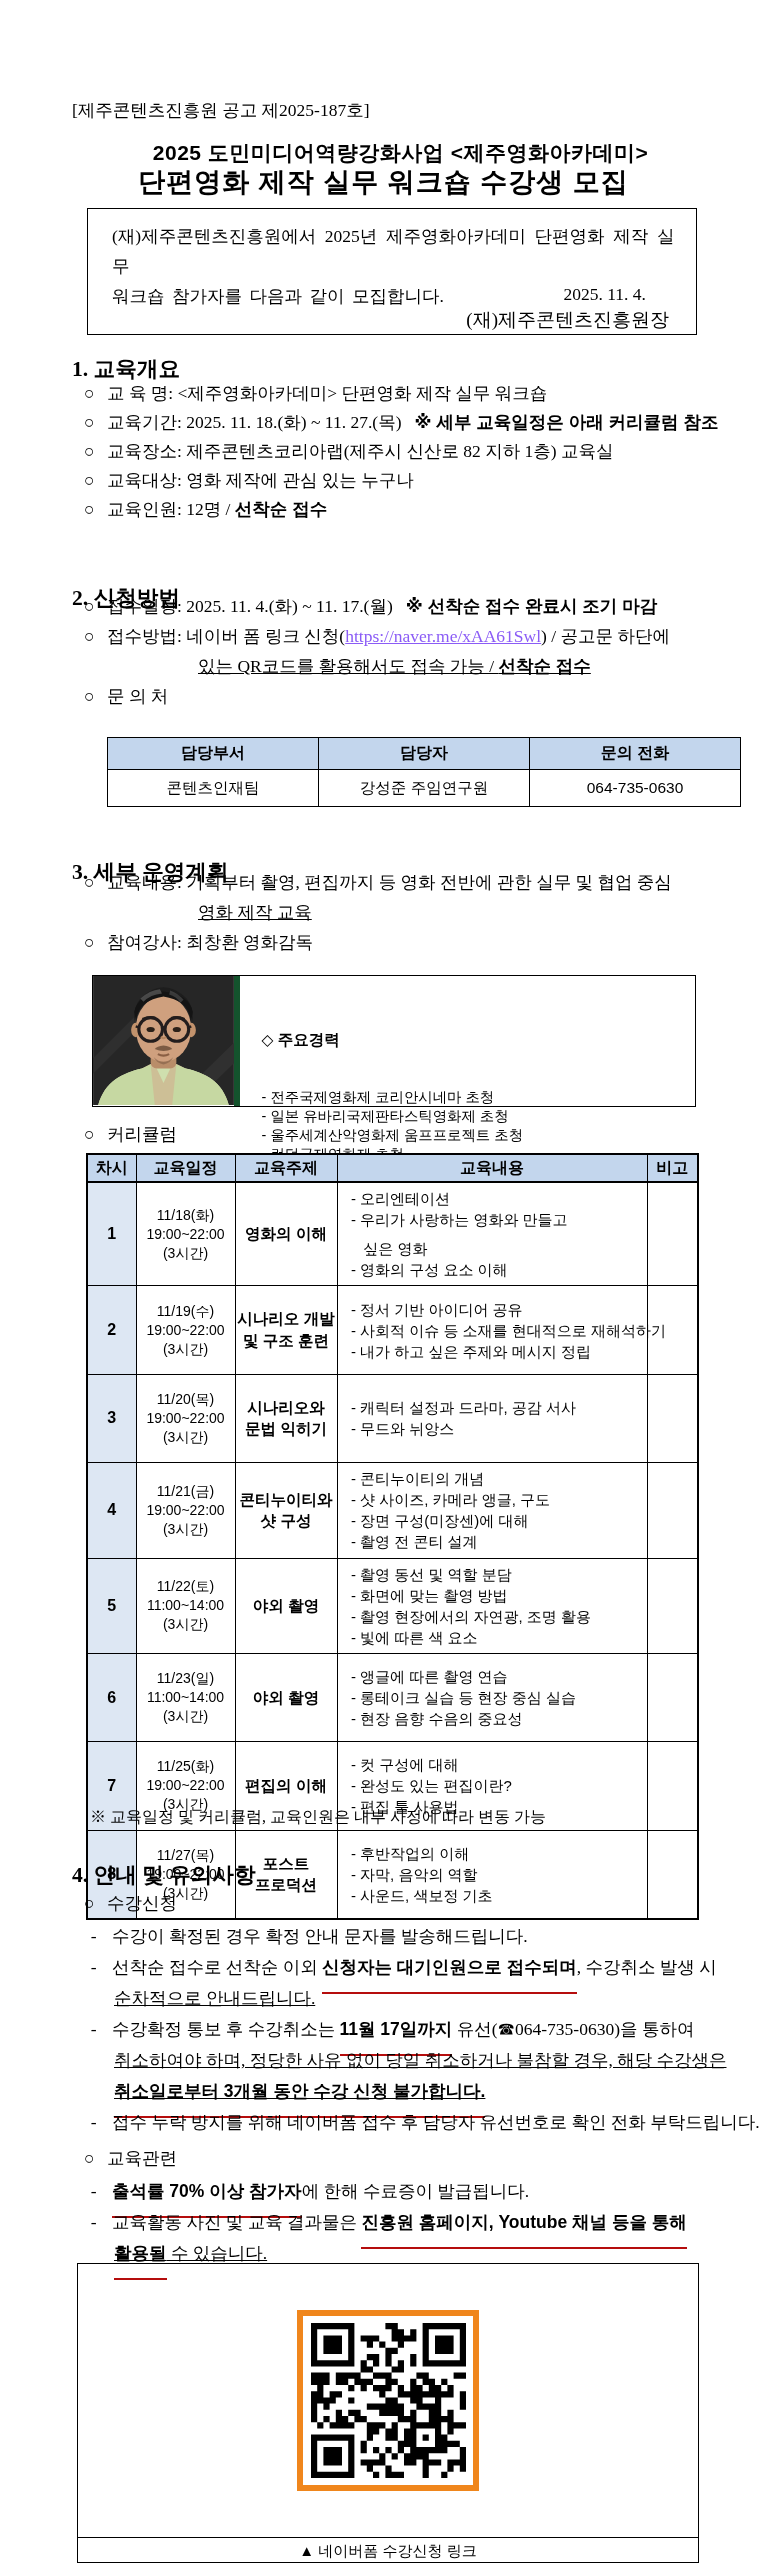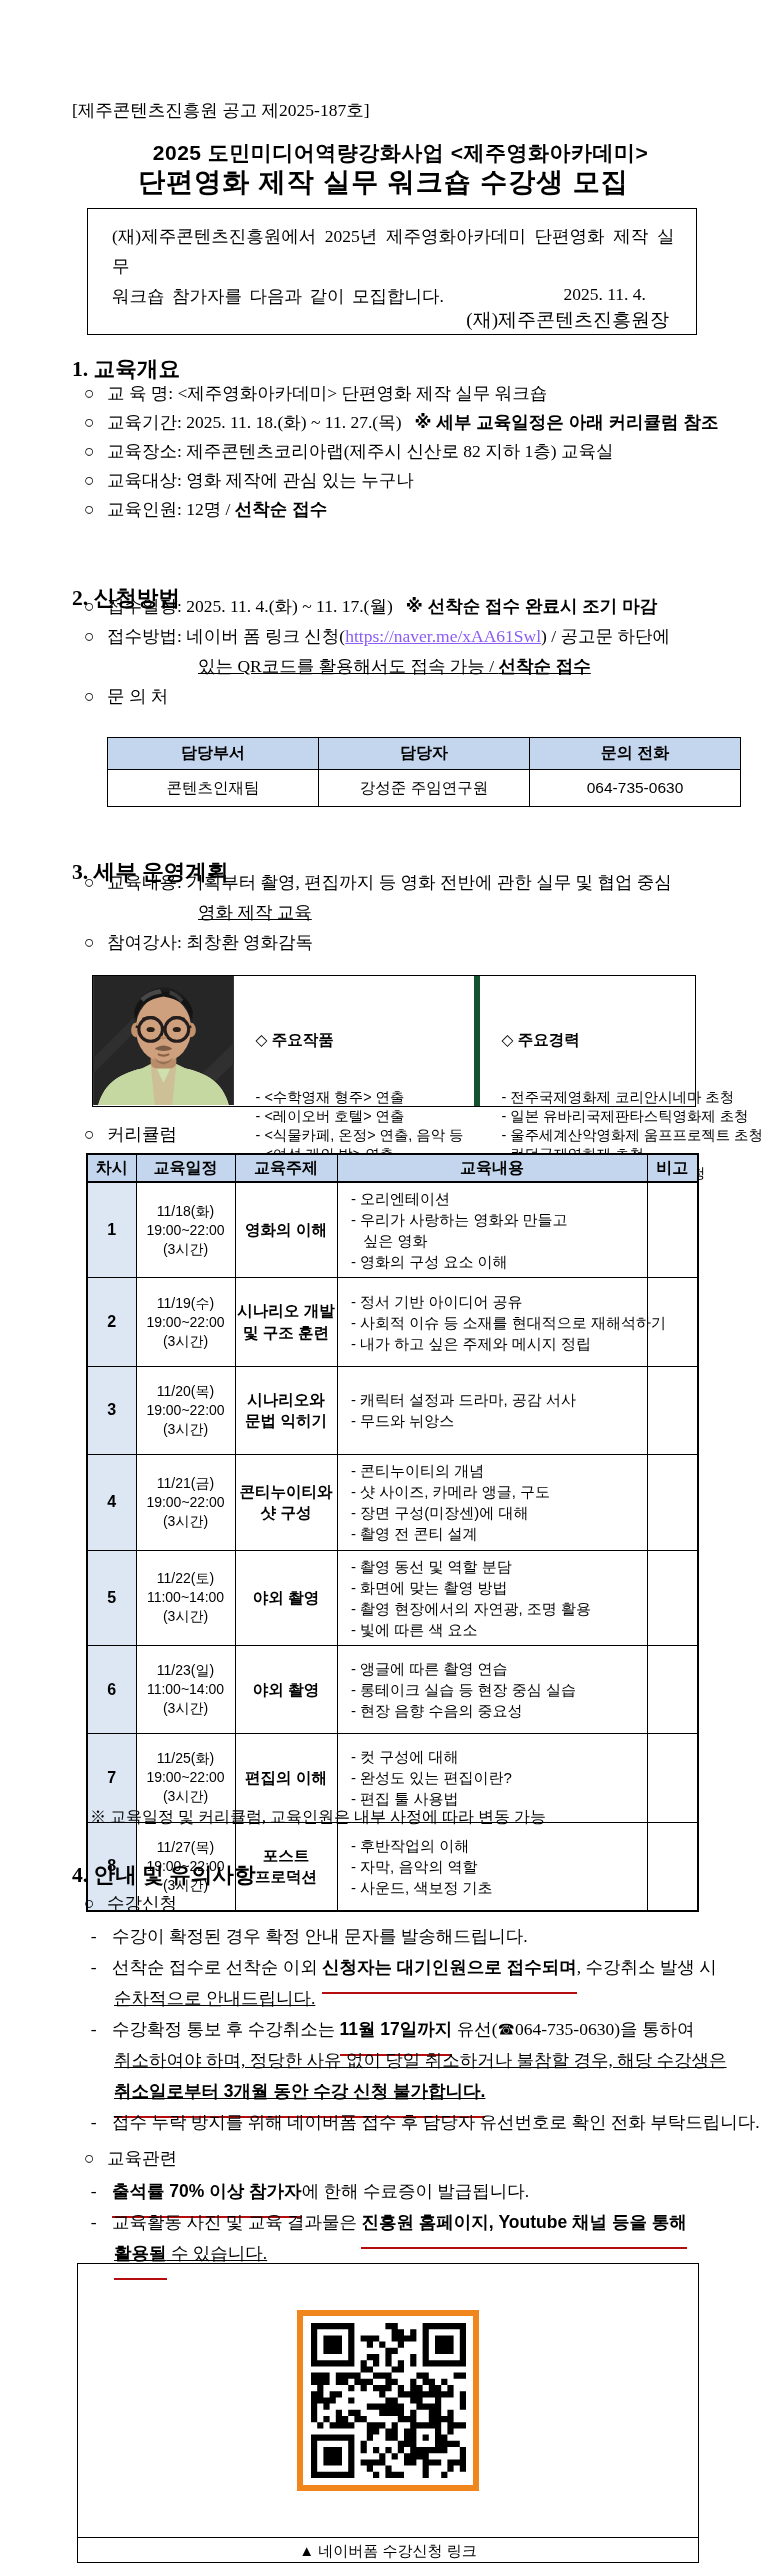--- a/index.html
+++ b/index.html
@@ -50,21 +50,21 @@
   .ktable{left:86px;top:1153px;}
   .ktable table{width:612px;border:2.6px solid #000;}
   .ktable th{background:var(--hdrblue,#c3d6ed);border:1px solid #000;border-bottom:2.6px solid #000;height:24px;
              font-size:16px;font-weight:bold;font-family:"Liberation Sans","DejaVu Sans",sans-serif;}
   .ktable td{border:1px solid #000;height:77px;vertical-align:middle;
              font-family:"Liberation Sans","DejaVu Sans",sans-serif;}
   .ktable td.c-no{background:var(--tintblue,#dde7f3);text-align:center;font-weight:bold;font-size:16px;}
   .ktable td.c-sch{text-align:center;font-size:14px;line-height:19px;white-space:pre;}
   .ktable td.c-top{text-align:center;font-weight:bold;font-size:15.5px;line-height:21.6px;white-space:pre;}
   .ktable td.c-con{font-size:15px;line-height:21px;padding:5.2px 4.1px 5.2px 13.4px;white-space:pre;}
-  .ktable td.c-con .cont{padding-left:12.4px;}
+  .ktable td.c-con .cont{padding-left:12.4px;margin-top:8px;}
 
   .note{left:90px;top:1807px;font-size:16px;white-space:pre;}
 
   
   .insbox{left:92px;top:975px;width:604px;height:132px;border:1.5px solid #000;box-sizing:border-box;
           display:flex;}
   .insphoto{width:141px;height:129px;flex:0 0 141px;}
   .inscol{flex:1;padding:15.5px 0 0 21.6px;font-family:"Liberation Sans","DejaVu Sans",sans-serif;
           font-size:14.4px;line-height:19px;white-space:pre;}
   .inscol .ititle{font-size:15.5px;margin-bottom:1px;}
@@ -171,24 +171,20 @@
       <path d="M135,102 Q137,98 140,102" stroke="#231d1d" stroke-width="5" fill="none"></path>
       <line x1="89" y1="100" x2="83" y2="98" stroke="#231d1d" stroke-width="5"></line>
       <line x1="186" y1="100" x2="191" y2="98" stroke="#231d1d" stroke-width="5"></line>
       <ellipse cx="112" cy="104" rx="8" ry="5" fill="#2b2018"></ellipse>
       <ellipse cx="163" cy="104" rx="8" ry="5" fill="#2b2018"></ellipse>
       <path d="M132,118 Q137,124 142,118" stroke="#b5855f" stroke-width="4" fill="none"></path>
       <path d="M120,142 Q137,150 154,142 Q150,136 137,135 Q124,136 120,142 Z" fill="#6d4f3a" opacity="0.85"></path>
       <path d="M126,152 Q137,158 148,152" stroke="#8a5f44" stroke-width="4" fill="none"></path>
       <path d="M118,158 Q137,176 156,158 Q150,170 137,172 Q124,170 118,158 Z" fill="#7a5a42" opacity="0.55"></path>
     </svg>
-    <div class="inscol">
-      <div class="ititle b">◇ 주요작품</div>
-      <div id="works-list"><div>- &lt;수학영재 형주&gt; 연출</div><div>- &lt;레이오버 호텔&gt; 연출</div><div>- &lt;식물카페, 온정&gt; 연출, 음악 등</div><div>- &lt;여섯 개의 밤&gt; 연출</div><div>- &lt;파도를 걷는 사람들&gt; 각본, 연출</div></div>
-    </div>
     <div class="inscol sep">
       <div class="ititle b">◇ 주요경력</div>
       <div id="career-list"><div>- 전주국제영화제 코리안시네마 초청</div><div>- 일본 유바리국제판타스틱영화제 초청</div><div>- 울주세계산악영화제 움프프로젝트 초청</div><div>- 런던국제영화제 초청</div><div>- 부산국제영화제 뉴커런츠 초청</div></div>
     </div>
   </div>
 
   <div class="abs olabel" id="curlabel" style="left:84px;top:1121px"><span class="mk">○</span><span>커리큘럼</span></div>
 
   <div class="abs ktable">
     <table>

